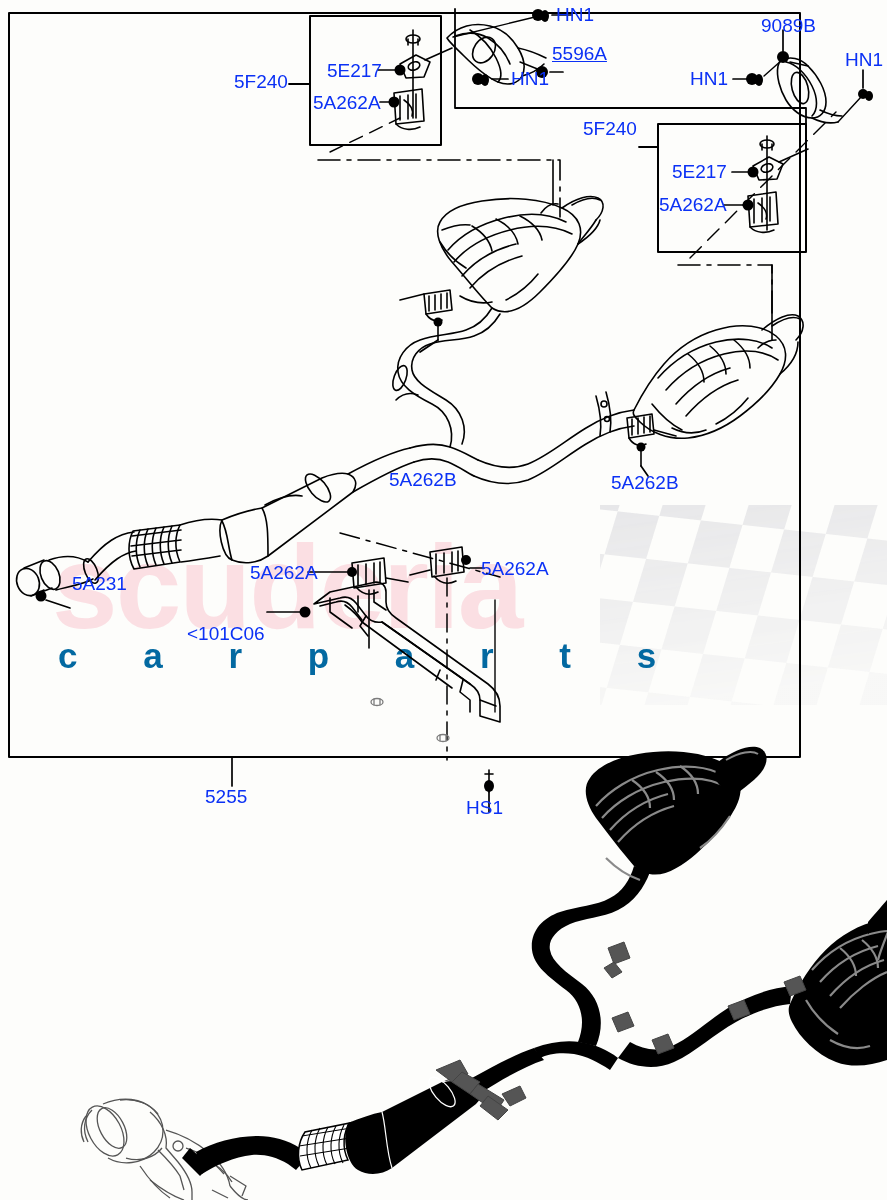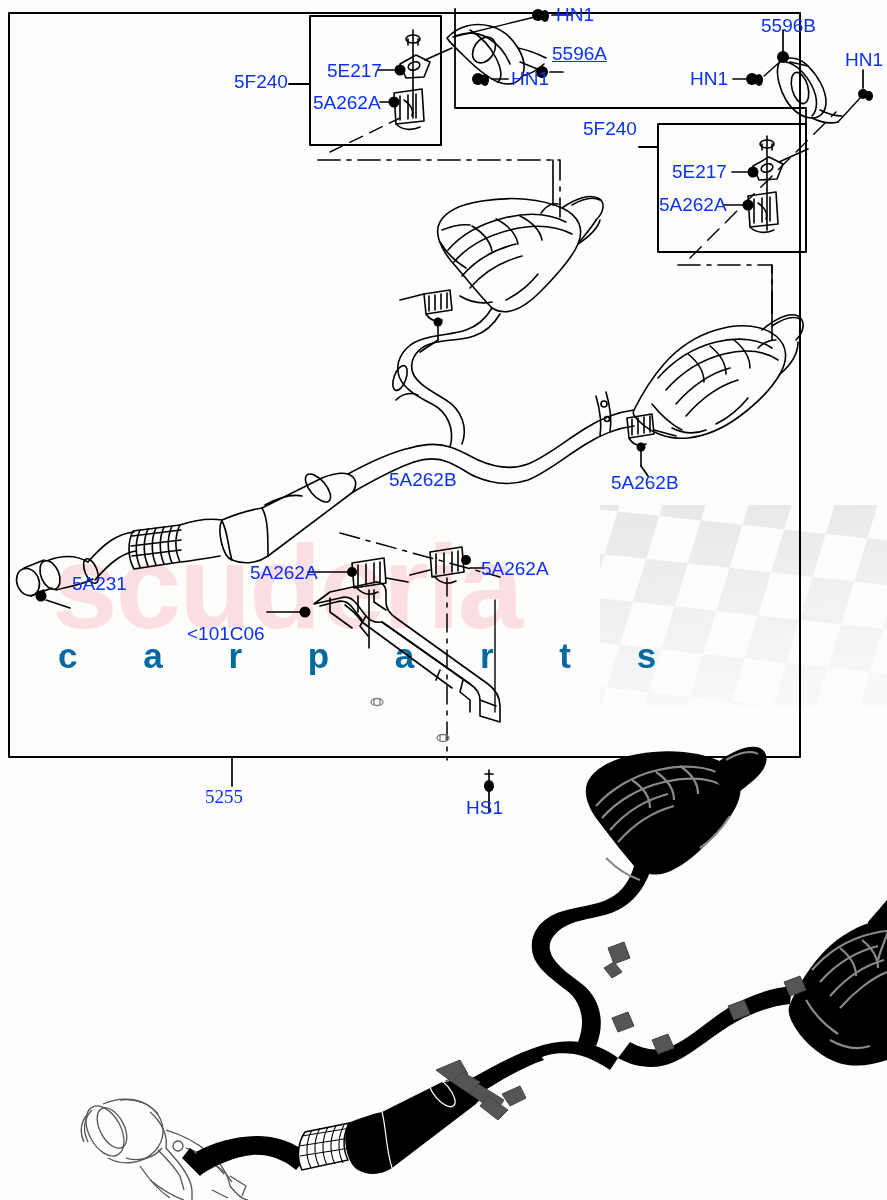--- a/index.html
+++ b/index.html
@@ -499,33 +499,33 @@
   </svg>
 
   <div class="lbl" style="left:234px;top:72px;">5F240</div>
   <div class="lbl" style="left:327px;top:61px;">5E217</div>
   <div class="lbl" style="left:313px;top:93px;">5A262A</div>
 
   <div class="lbl" style="left:556px;top:5px;">HN1</div>
   <div class="lbl" style="left:552px;top:44px;text-decoration:underline;">5596A</div>
   <div class="lbl" style="left:511px;top:69px;">HN1</div>
 
-  <div class="lbl" style="left:761px;top:16px;">5596B</div>
+  <div class="lbl" style="left:761px;top:16px;">9089B</div>
   <div class="lbl" style="left:690px;top:69px;">HN1</div>
   <div class="lbl" style="left:845px;top:50px;">HN1</div>
 
   <div class="lbl" style="left:583px;top:119px;">5F240</div>
   <div class="lbl" style="left:672px;top:162px;">5E217</div>
   <div class="lbl" style="left:659px;top:195px;">5A262A</div>
 
   <div class="lbl" style="left:389px;top:470px;">5A262B</div>
   <div class="lbl" style="left:611px;top:473px;">5A262B</div>
 
   <div class="lbl" style="left:250px;top:563px;">5A262A</div>
   <div class="lbl" style="left:481px;top:559px;">5A262A</div>
 
   <div class="lbl" style="left:72px;top:574px;">5A231</div>
   <div class="lbl" style="left:187px;top:604px;margin-top:20px;">&lt;101C06</div>
 
-  <div class="lbl" style="left:205px;top:787px;font-family:Liberation Serif, serif;">5255</div>
+  <div class="lbl" style="left:205px;top:787px;">5255</div>
   <div class="lbl" style="left:466px;top:790px;margin-top:8px;">HS1</div>
 
 </div>
 
 </body></html>

